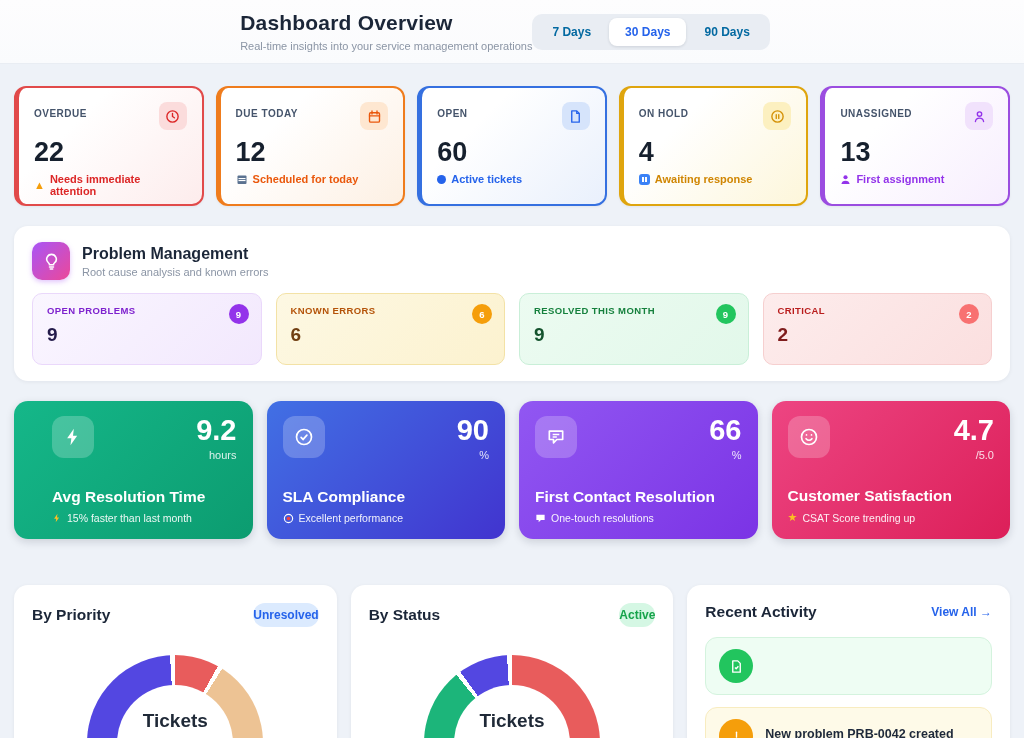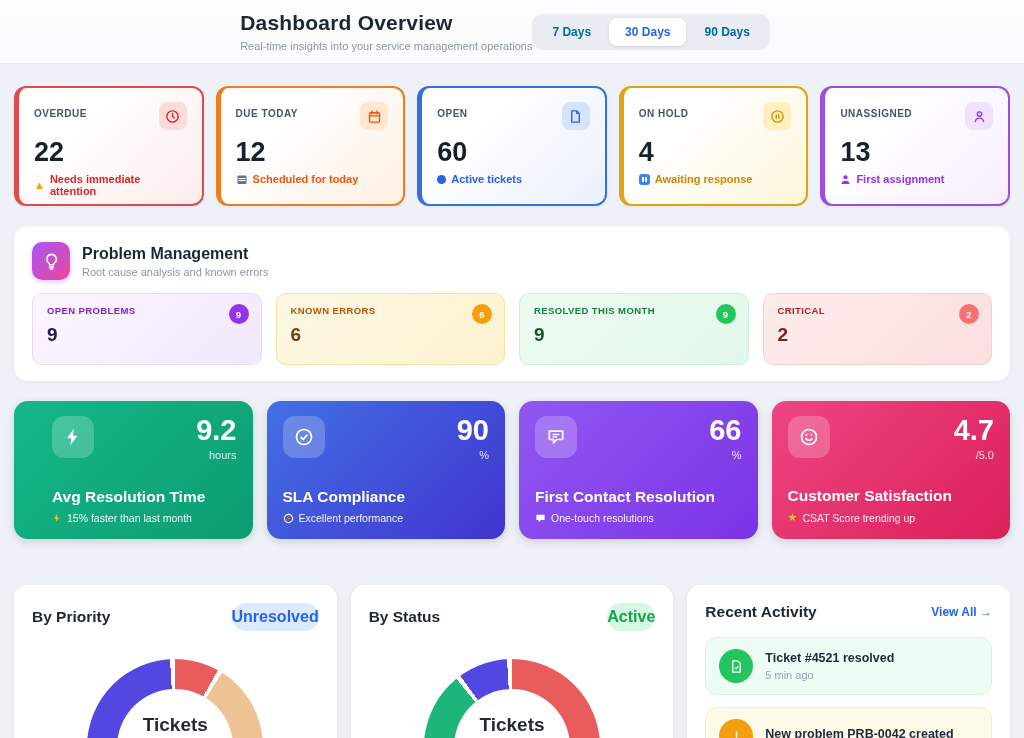--- a/index.html
+++ b/index.html
@@ -89,21 +89,21 @@
   .mg-purple { background:linear-gradient(135deg,#9157f2,#7b33e5); }
   .mg-pink   { background:linear-gradient(135deg,#ed4582,#dc1f59); }
   .star { color:#fbbf24; font-size:11px; }
 
   
   .bottom { display:grid; grid-template-columns:repeat(3,1fr); gap:14px; margin-top:46px; }
   .panel { background:#fff; border-radius:14px; padding:18px; height:330px;
            box-shadow:0 1px 4px rgba(15,23,42,.06); }
   .panel-head { display:flex; justify-content:space-between; align-items:center; }
   .panel-title { font-size:15.5px; font-weight:800; color:#1b2638; }
-  .pill { font-size:16px; font-weight:700; padding:5px 0; border-radius:999px; }
+  .pill { font-size:12px; font-weight:700; padding:5px 0; border-radius:999px; }
   .pill-blue { background:#dbeafe; color:#2563eb; }
   .pill-green { background:#d5f7e4; color:#16a34a; }
   .link { font-size:12px; font-weight:700; color:#2563eb; text-decoration:none; }
   .donut-wrap { position:relative; width:176px; margin:28px auto 0; }
   .donut { width:176px; height:176px; border-radius:50%; position:relative; }
   .donut::after { content:""; position:absolute; inset:30px; background:#fff; border-radius:50%; }
   .donut-label { position:absolute; top:31%; left:0; right:0; text-align:center; z-index:2;
                  font-size:19px; font-weight:800; color:#1f2937; }
   .acts { margin-top:16px; display:flex; flex-direction:column; gap:12px; }
   .act { display:flex; align-items:center; gap:12px; border-radius:12px; padding:11px 13px; border:1px solid; }
@@ -388,24 +388,20 @@
         <a class="link" href="#">View All →</a>
       </div>
       <div class="acts">
         <div class="act act-green">
           <span class="act-icon ai-green">
             <svg viewBox="0 0 24 24" fill="none" stroke="#fff" stroke-width="2.2" stroke-linejoin="round">
                 <path d="M6 3h8l4 4v14H6z"></path>
                 <path d="M9.5 13.5l2 2 3.5-4"></path>
               </svg>
           </span>
-          <span>
-            <div class="act-title">Ticket #4521 resolved</div>
-            <div class="act-time">5 min ago</div>
-          </span>
         </div>
         <div class="act act-yellow">
           <span class="act-icon ai-orange">
             <svg viewBox="0 0 24 24" fill="none" stroke="#fff" stroke-width="2.2" stroke-linecap="round">
                 <path d="M12 5v8"></path>
                 <path d="M12 17.5h.01"></path>
               </svg>
           </span>
           <span>
             <div class="act-title">New problem PRB-0042 created</div>

